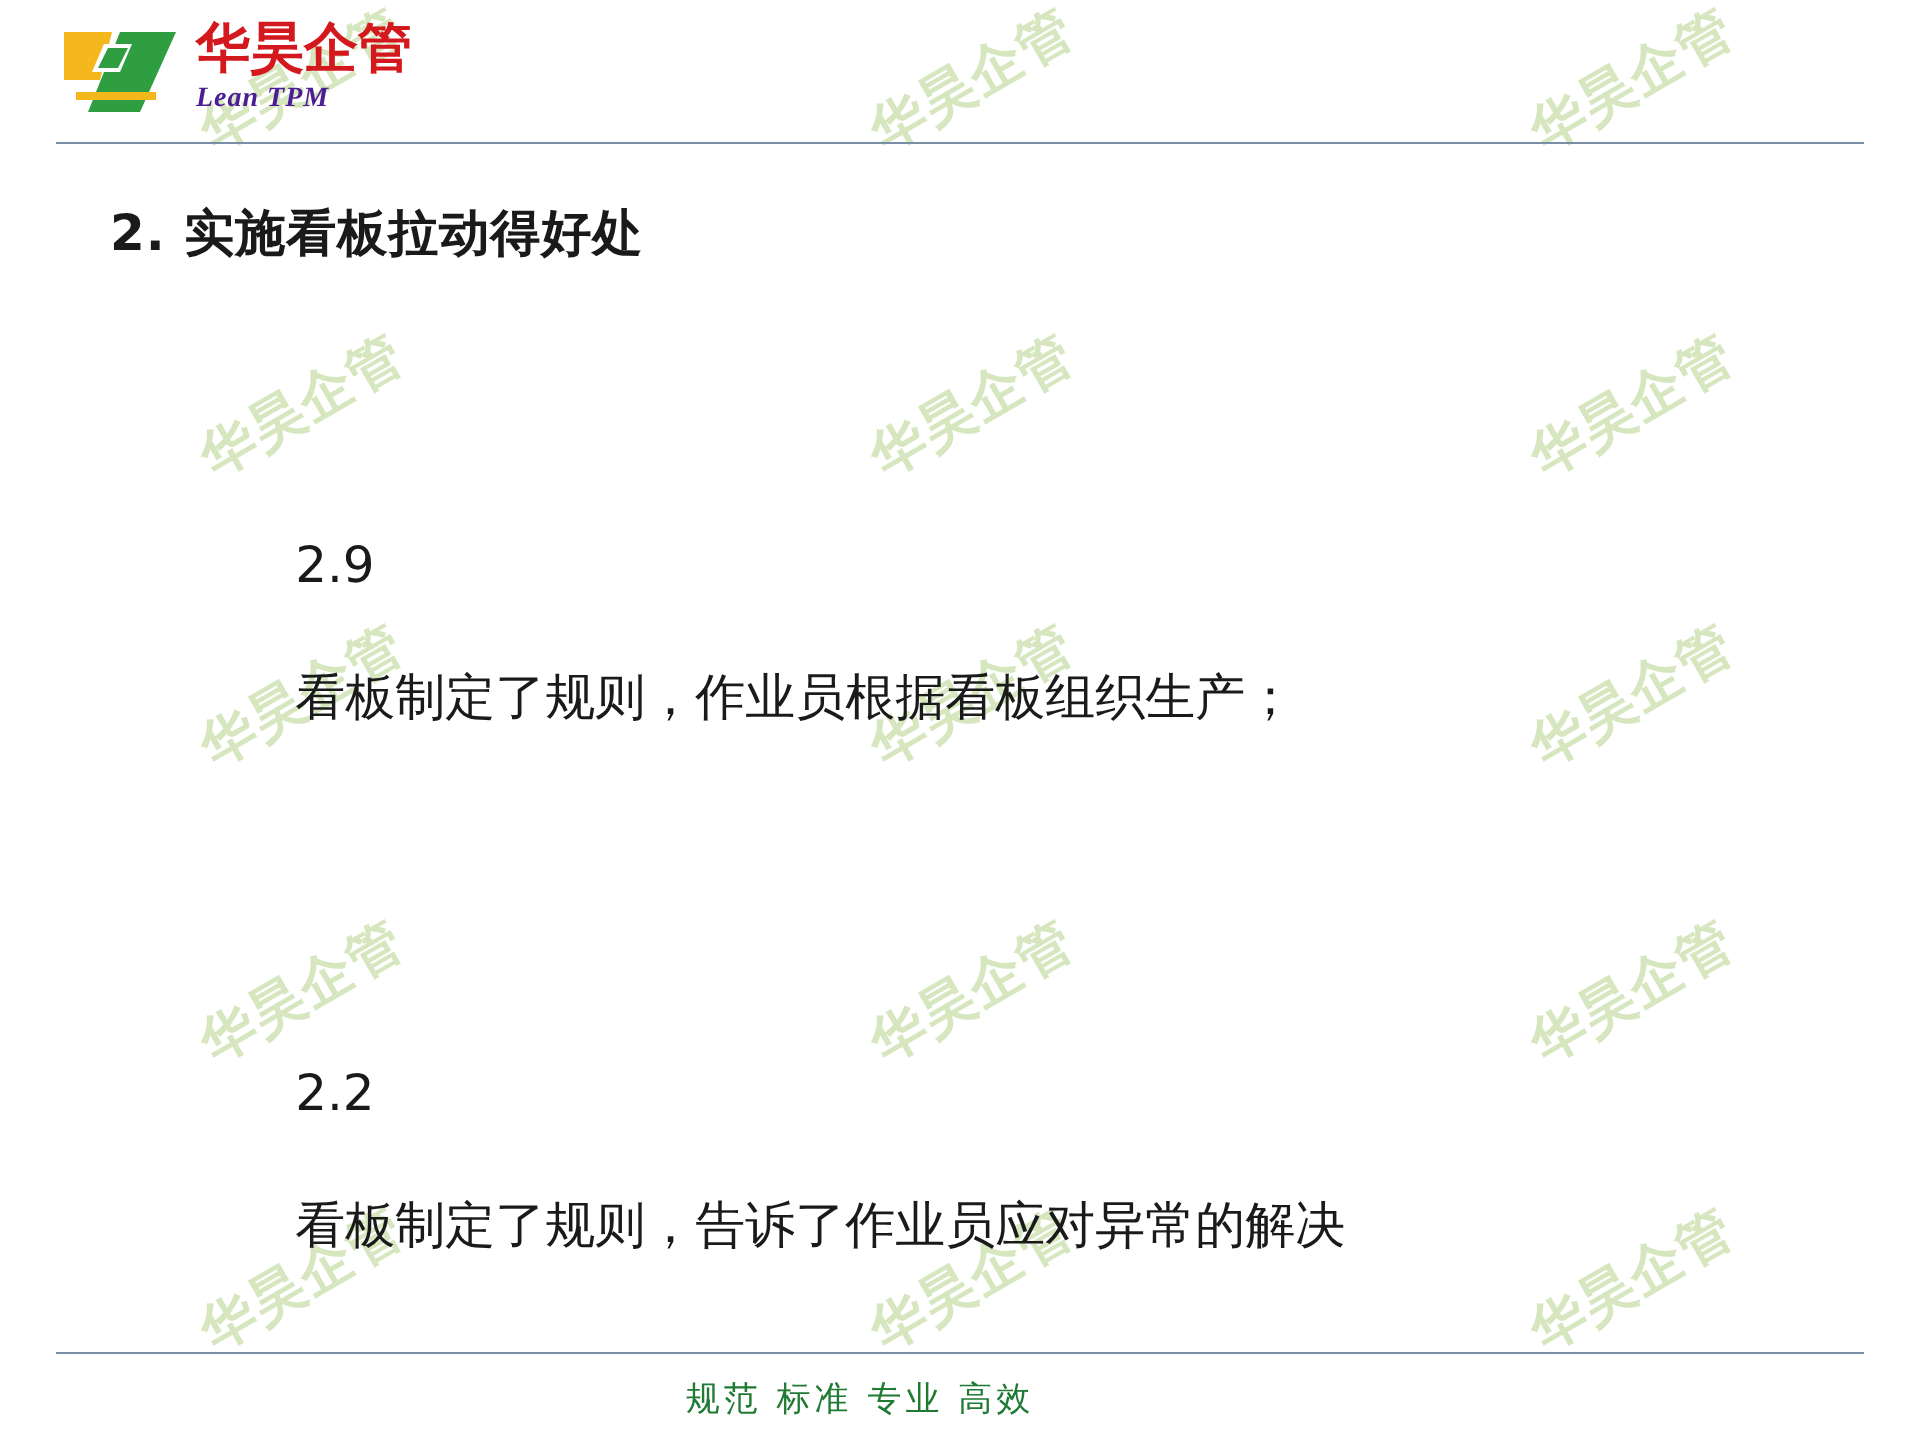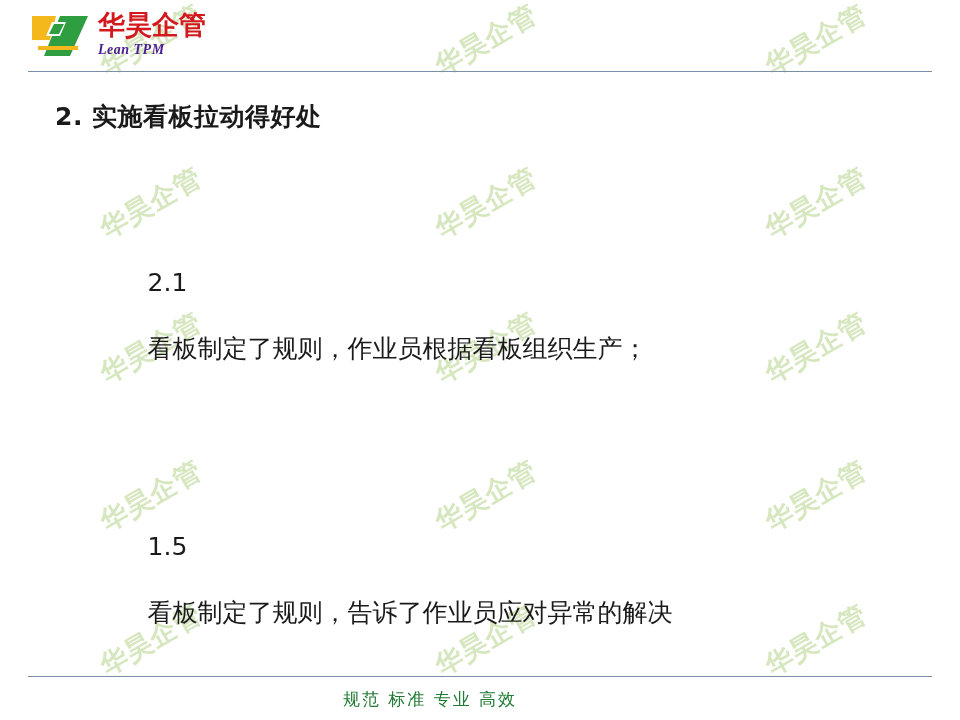--- a/index.html
+++ b/index.html
@@ -204,25 +204,25 @@
       </div>
     </div>
   </div>
   <div class="header-rule"></div>
 
   <div class="content">
     <div class="title">2. 实施看板拉动得好处</div>
 
     <div class="bullets">
       <div class="bullet">
-        <span class="num">2.1</span>
+        <span class="num">2.9</span>
         <span>看板制定了规则，作业员根据看板组织生产；</span>
       </div>
       <div class="bullet">
-        <span class="num">1.5</span>
+        <span class="num">2.2</span>
         <span>看板制定了规则，告诉了作业员应对异常的解决</span>
       </div>
       <div class="bullet bullet-cont">
         
       </div>
 
     </div>
   </div>
 
   <div class="footer-rule"></div>

